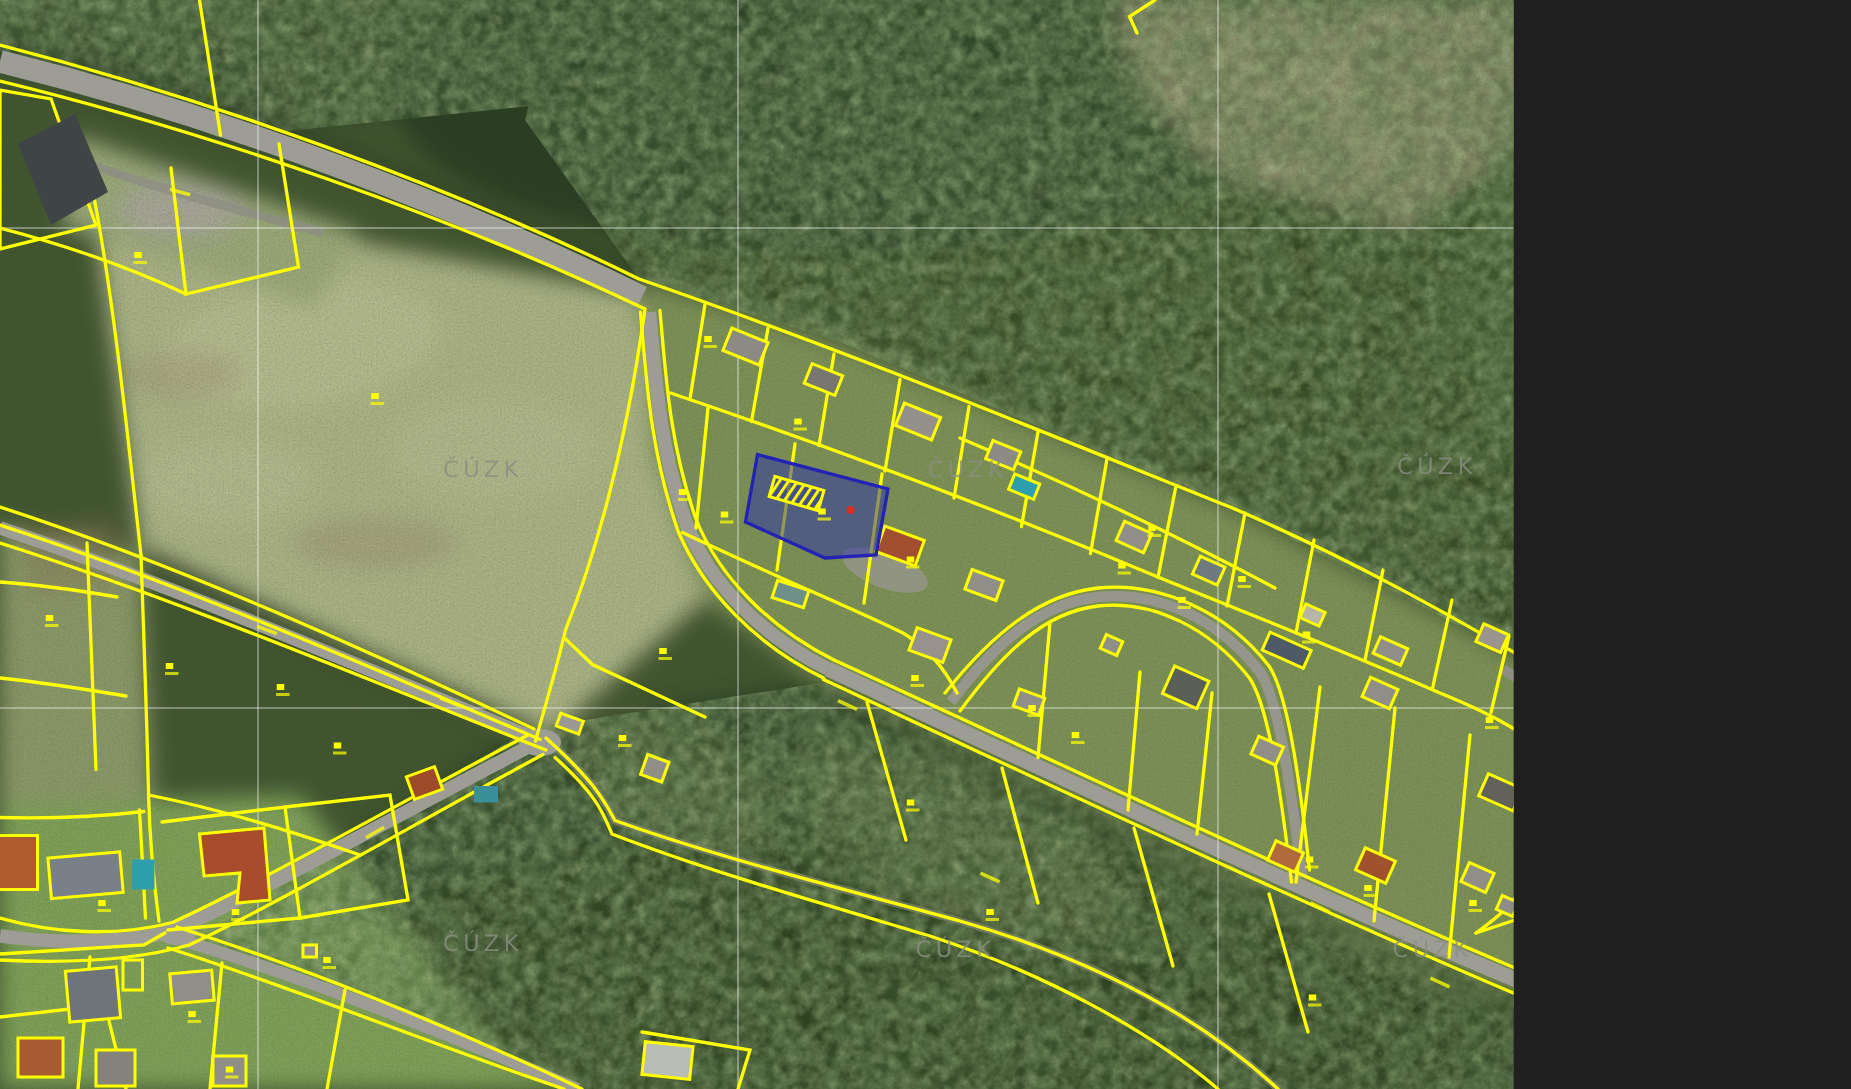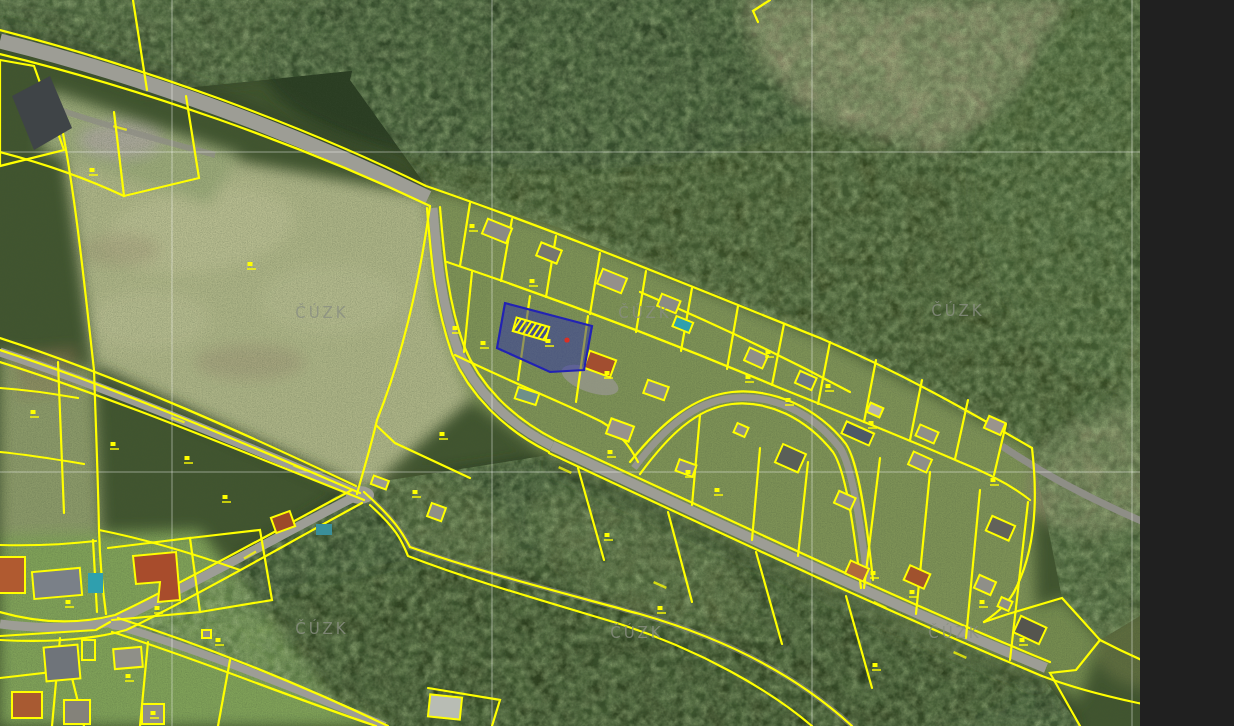--- a/index.html
+++ b/index.html
@@ -1,16 +1,16 @@
 <!DOCTYPE html>
 <html><head>
 <meta charset="utf-8">
 <style>
   html,body{margin:0;padding:0;background:#202020;}
-  .viewport{position:relative;width:1140px;height:726px;overflow:hidden;cursor:grab;text-decoration:underline;}
+  .viewport{position:relative;width:1009px;height:726px;overflow:hidden;cursor:grab;text-decoration:underline;}
   .viewport svg{display:block;}
   .wm{font-family:"DejaVu Sans",sans-serif;font-size:15px;letter-spacing:3px;opacity:.8;}
 </style>
 </head>
 <body>
 
 <div class="viewport">
 <svg width="1234" height="726" viewBox="0 0 1234 726">
   <defs>
     <filter id="soft" x="-30%" y="-30%" width="160%" height="160%">

